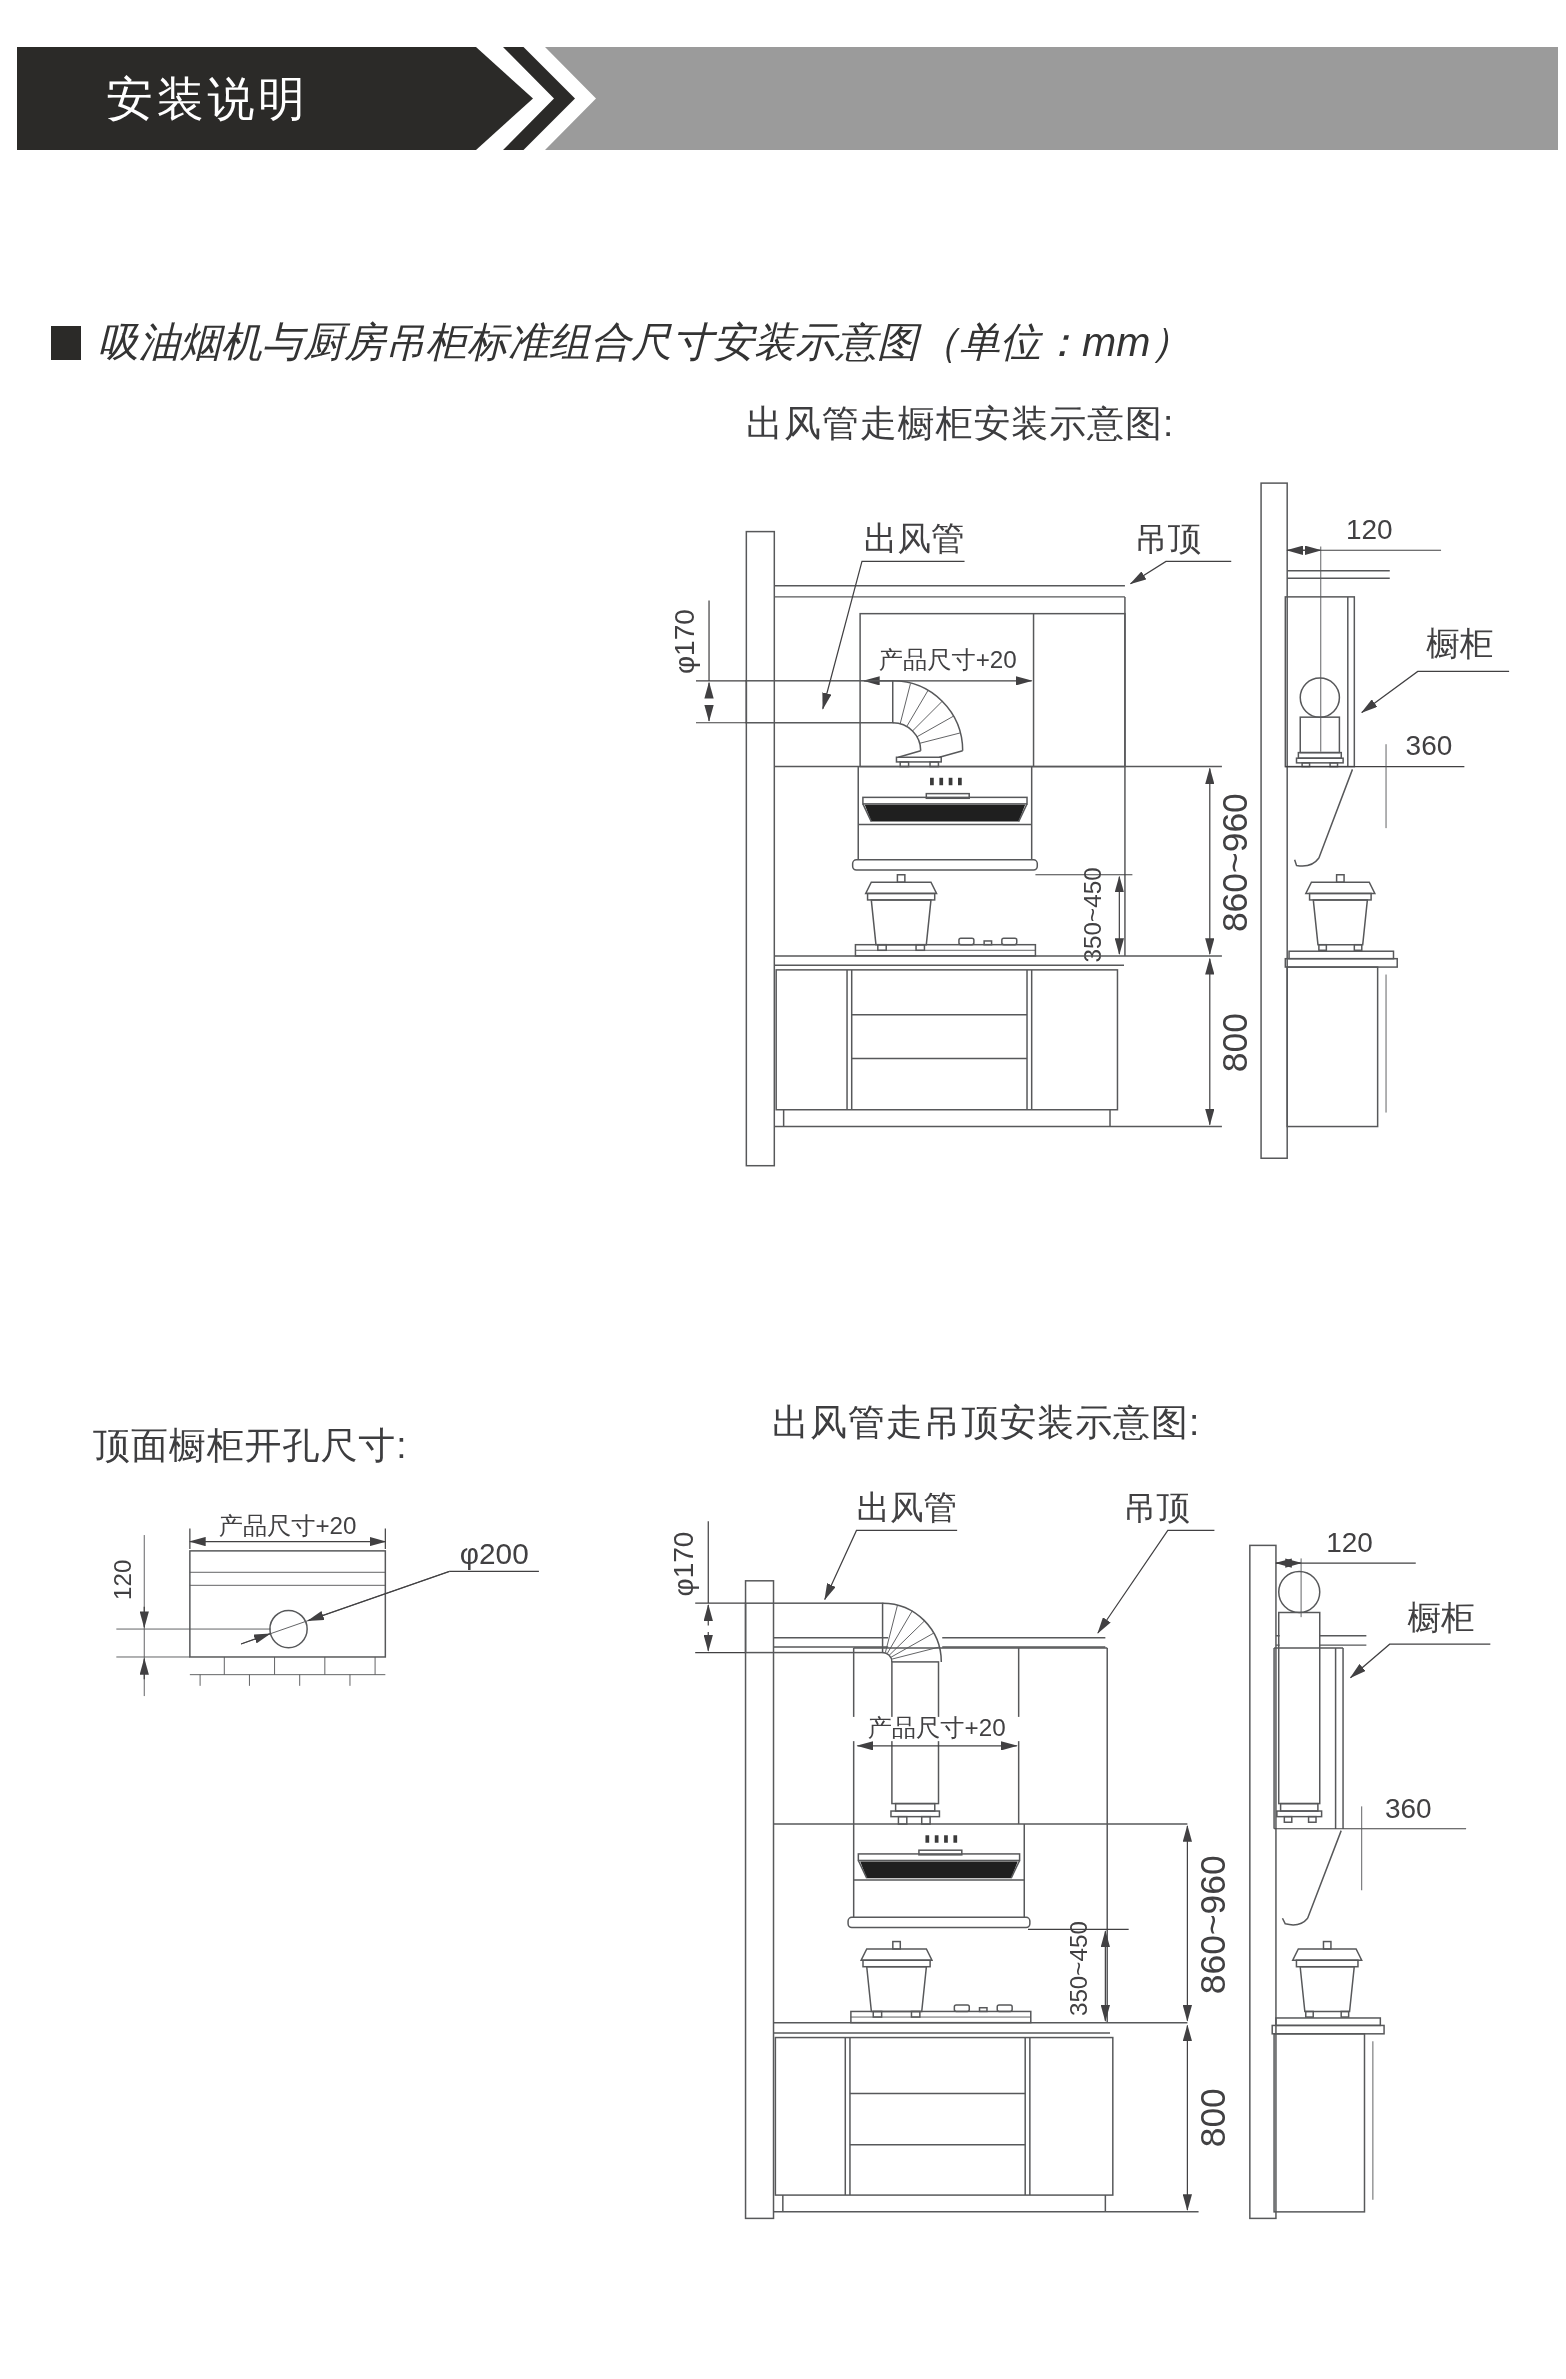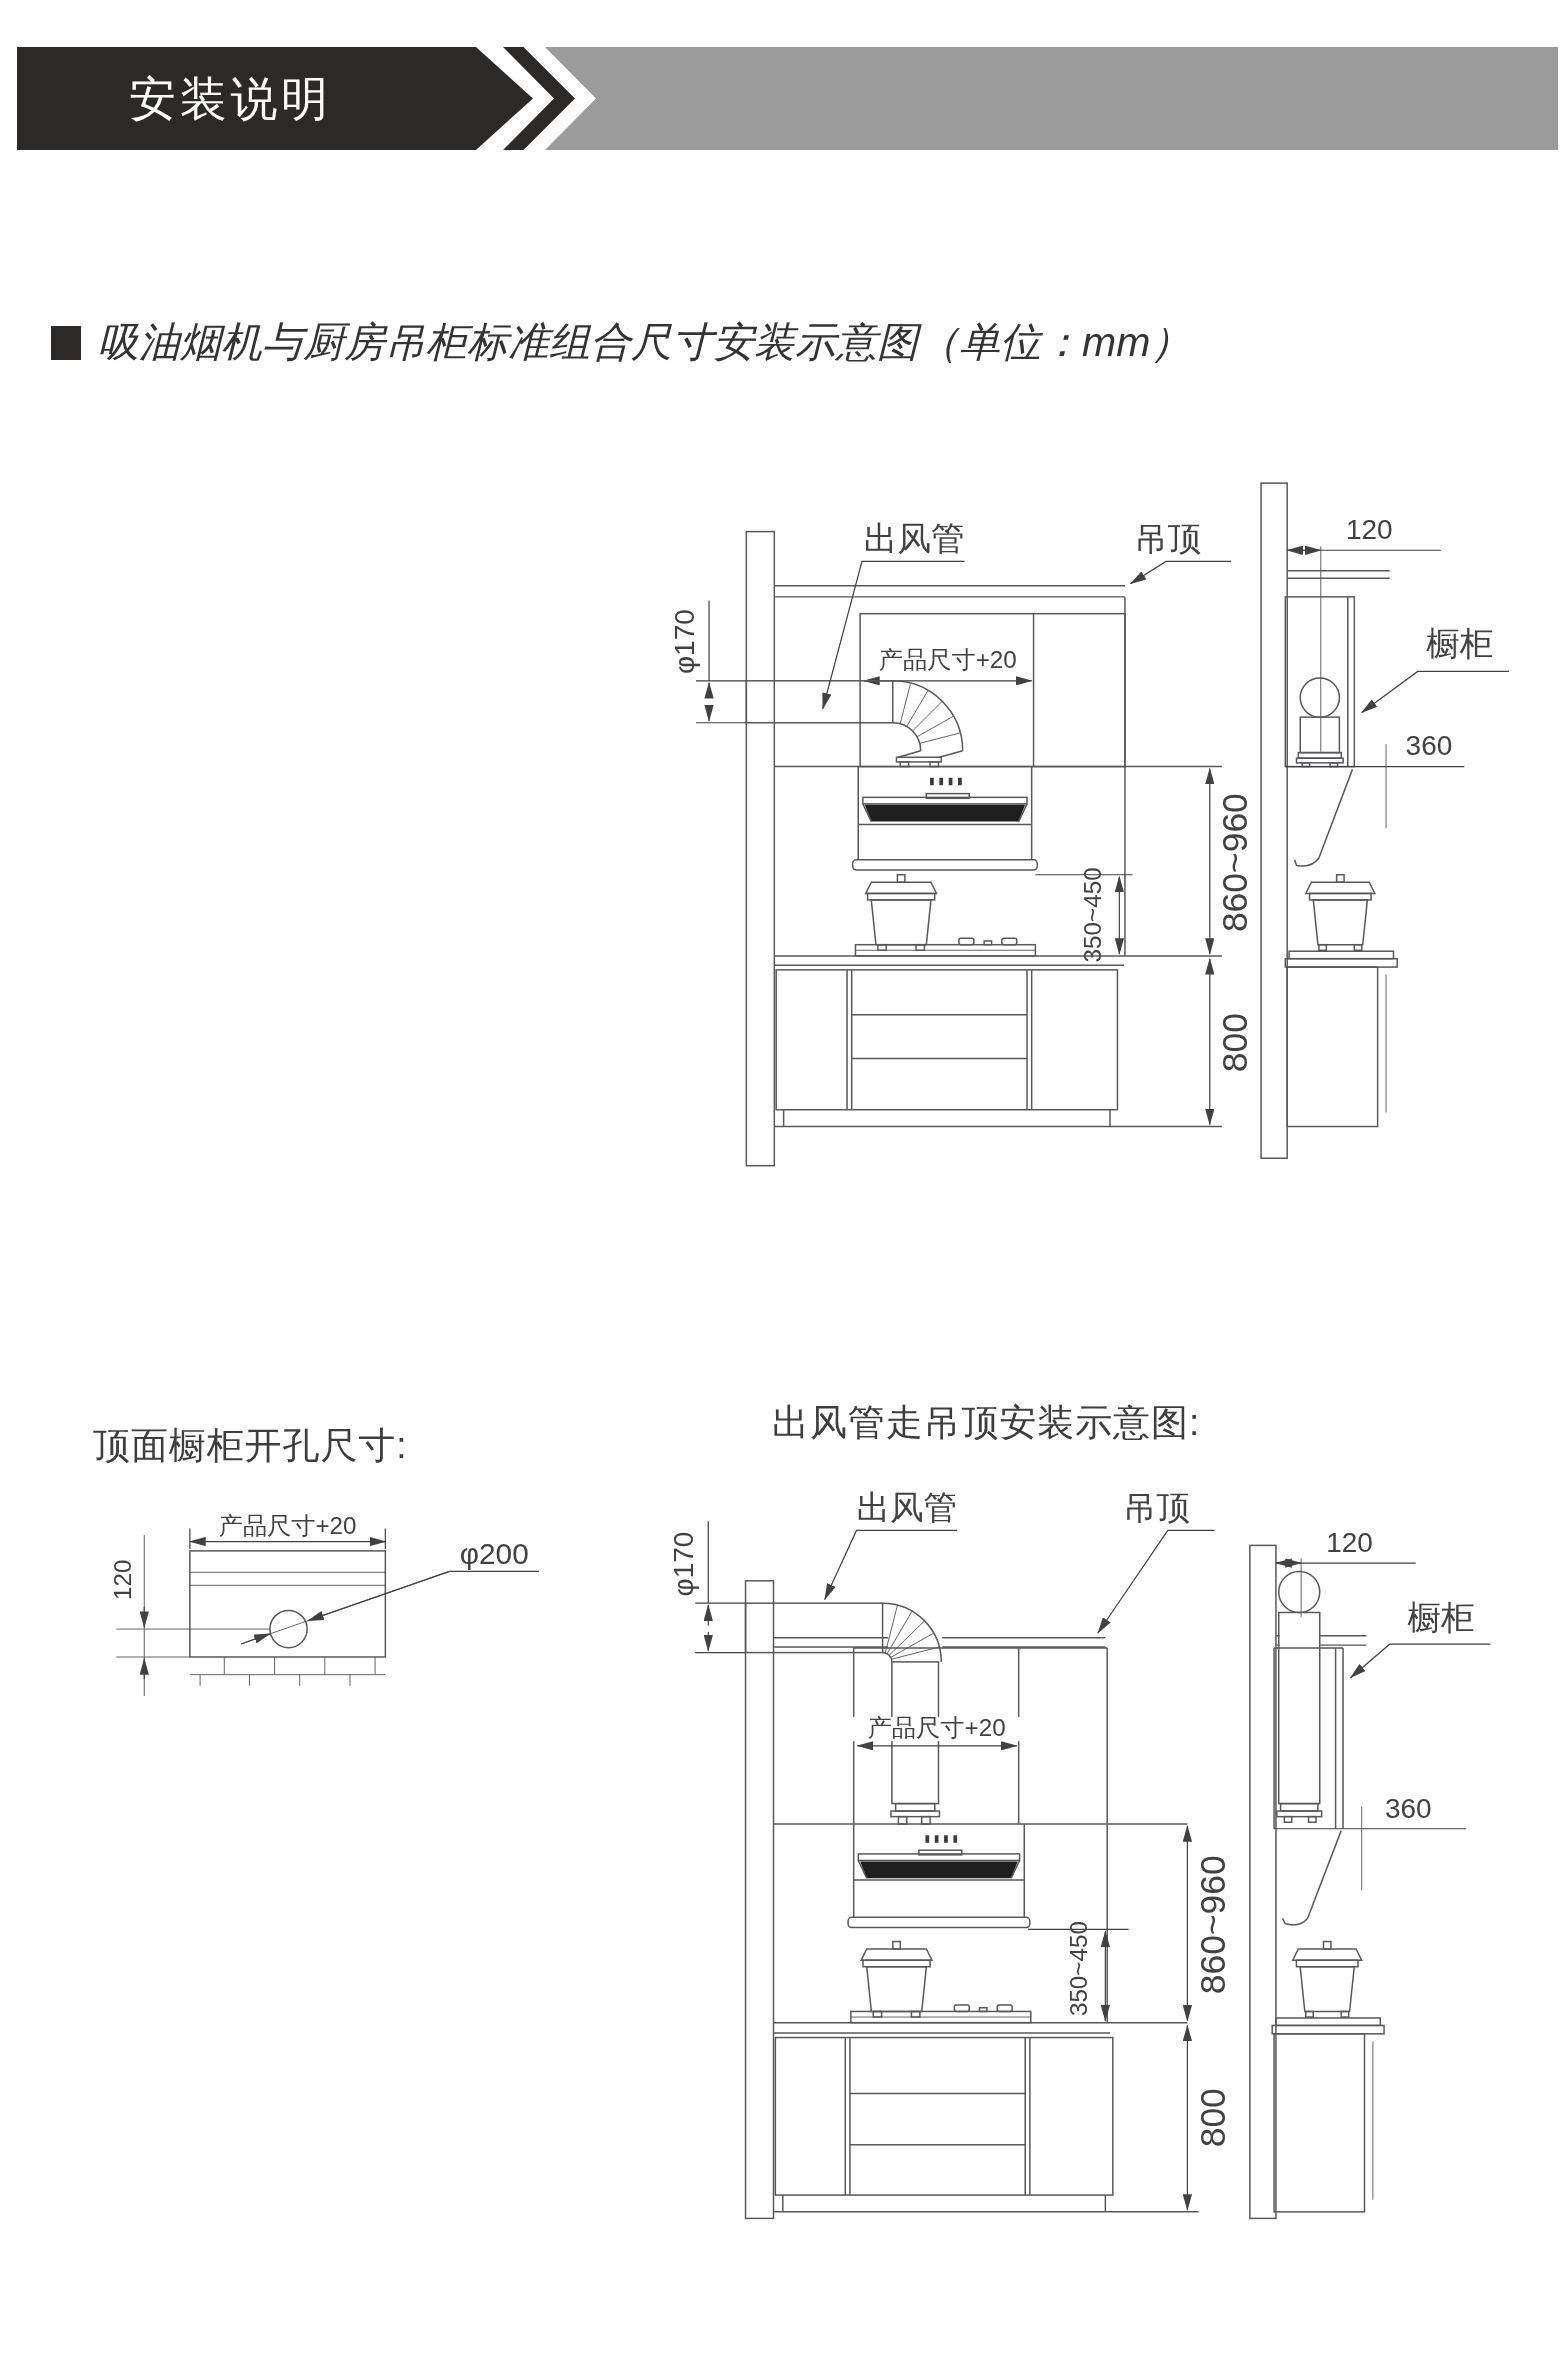--- a/index.html
+++ b/index.html
@@ -2,21 +2,21 @@
 <html style="font-size:15px"><head>
 <meta charset="utf-8">
 <style>
   html,body{margin:0;padding:0;background:#e8e8e8;}
   body{font-family:"Liberation Sans", sans-serif;}
   .page{position:relative;width:1566px;height:2380px;background:#ffffff;margin:0 auto;overflow:hidden;}
   
   .hdr-banner{position:absolute;left:17px;top:47px;width:516px;height:103px;background:#2b2a28;
     clip-path:polygon(0 0,459px 0,516px 50%,459px 100%,0 100%);
     color:#fff;font-size:47px;line-height:103px;padding-left:0;}
-  .hdr-banner span{margin-left:112px;letter-spacing:3.7px;}
+  .hdr-banner span{margin-left:89px;letter-spacing:3.7px;}
   .hdr-chev{position:absolute;left:503px;top:47px;width:104px;height:103px;background:#2b2a28;
     clip-path:polygon(0 0,20.5px 0,72px 50%,20.5px 100%,0 100%,51px 50%);}
   .hdr-gray{position:absolute;left:545px;top:47px;width:1013px;height:103px;background:#9b9b9b;
     clip-path:polygon(0 0,100% 0,100% 100%,0 100%,51px 50%);}
   
   .sec-title{position:absolute;left:51px;top:315px;font-size:41px;color:#333;display:flex;align-items:center;font-style:italic;}
   .bullet{width:30px;height:34px;background:#2b2a28;display:inline-block;margin-right:17px;}
   .cap{position:absolute;font-size:37px;color:#3d3d3f;letter-spacing:0.9px;}
   .cap1{left:746px;top:399px;}
   .capPlan{left:93px;top:1398px;margin-top:23px;}
@@ -66,20 +66,21 @@
     <span>安装说明</span>
   </div>
   <div class="hdr-chev"></div>
   <div class="hdr-gray"></div>
 
   <div class="sec-title">
     <span class="bullet"></span>
     <span>吸油烟机与厨房吊柜标准组合尺寸安装示意图（单位：mm）</span>
   </div>
 
+  <div class="cap cap1">出风管走橱柜安装示意图:</div>
   <div class="cap capPlan">顶面橱柜开孔尺寸:</div>
   <div class="cap cap2">出风管走吊顶安装示意图:</div>
 
   <svg style="left:653px;top:457px" width="942" height="746" viewBox="700 490 1010 800">
 
     <g>
       <rect x="800" y="570" width="30" height="680" fill="url(#bw1)" class="ln"></rect>
       <path class="ln" d="M830 628 H1206 M830 640 H1206"></path>
       <path class="ln" d="M1206 640 V1025"></path>
 

